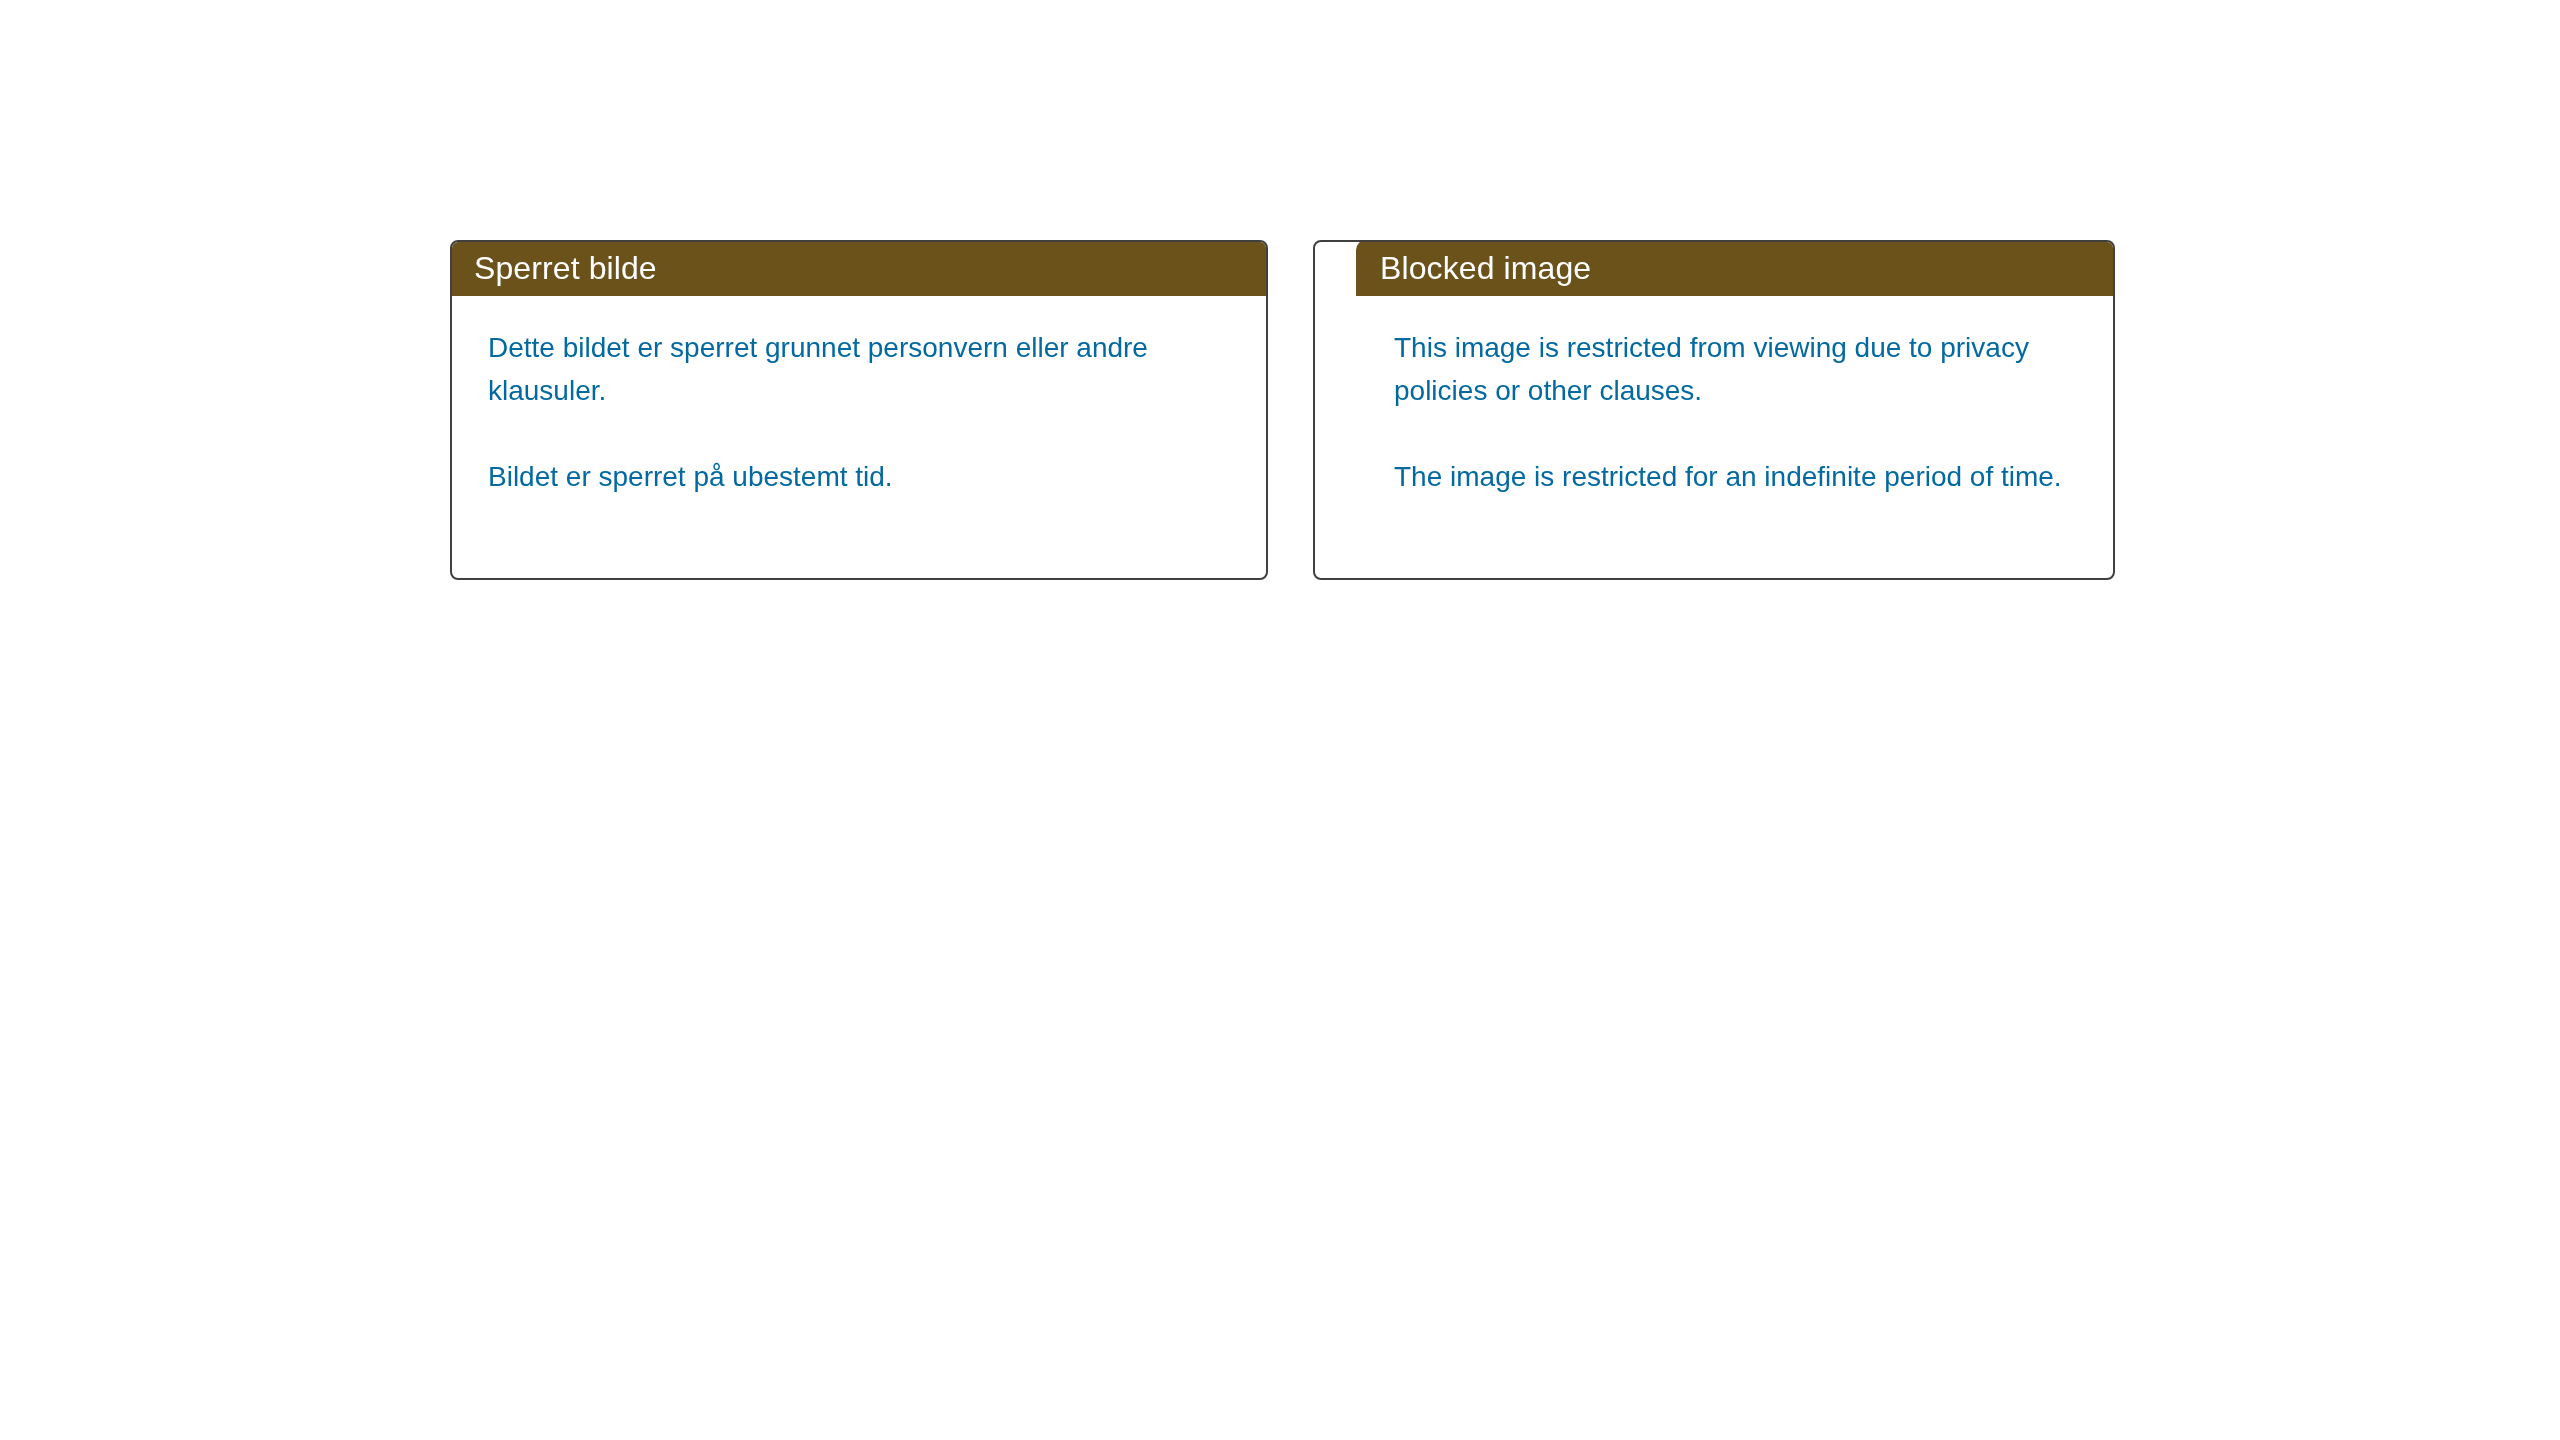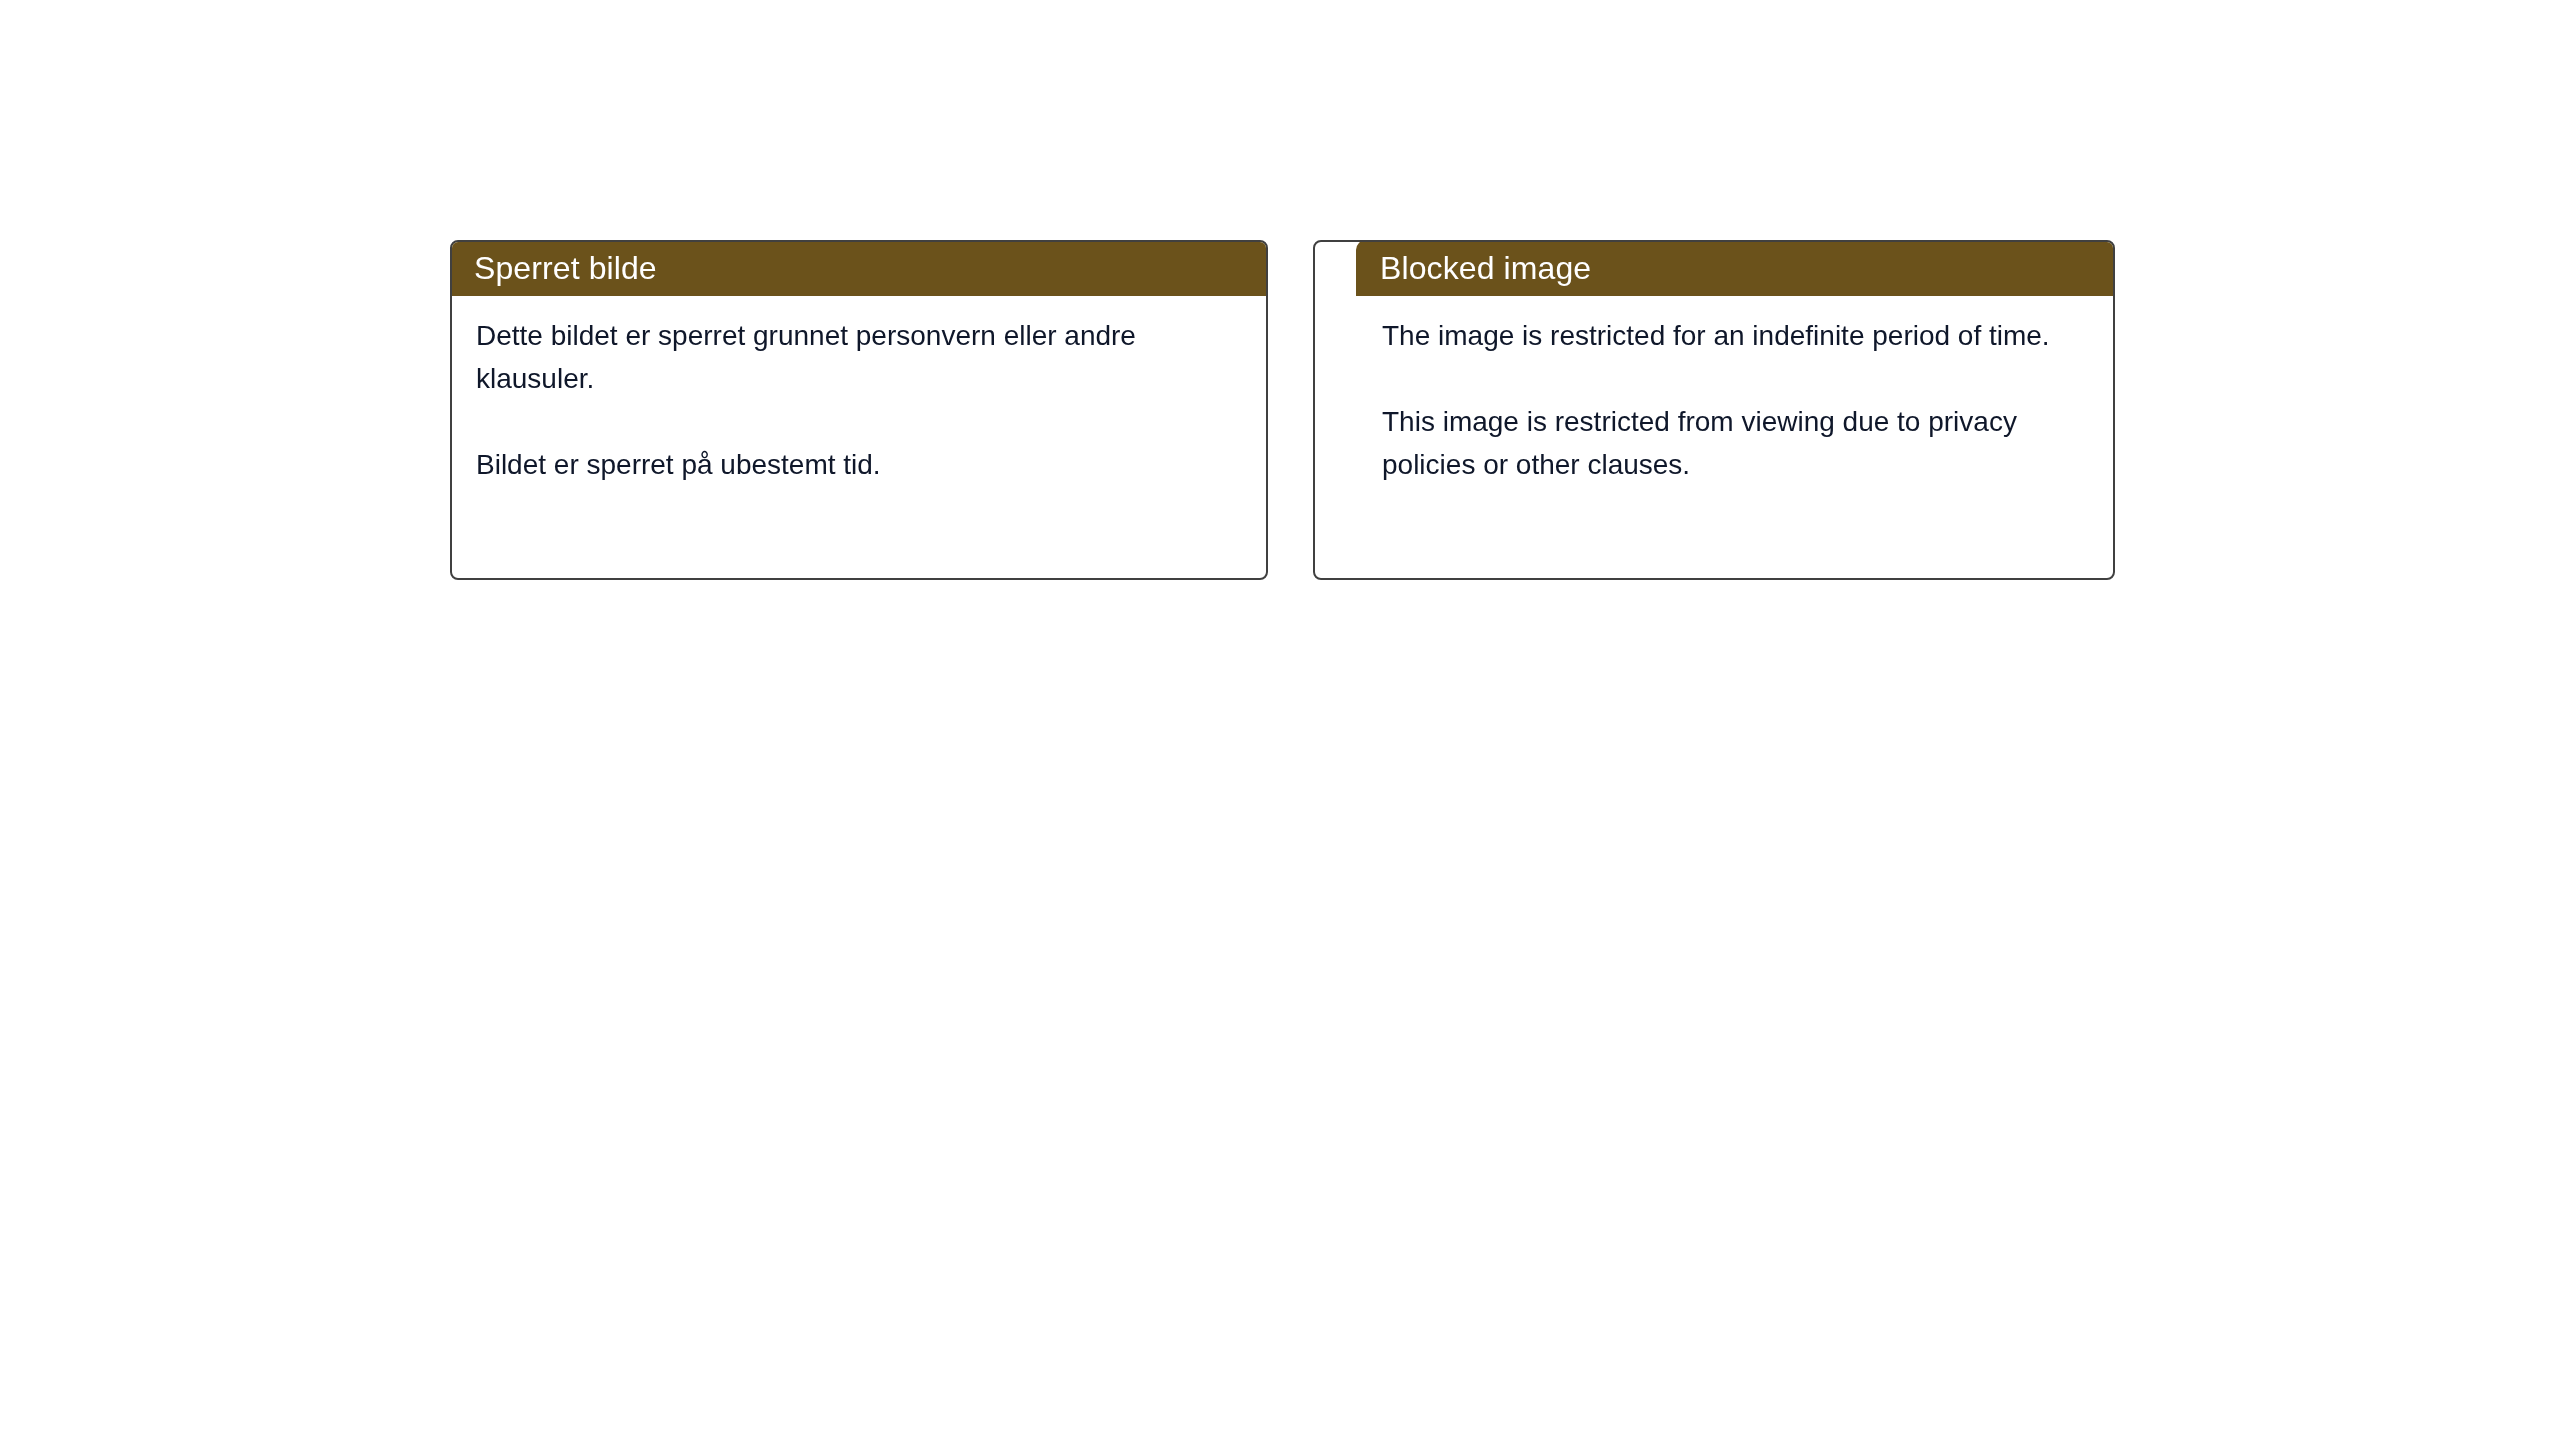--- a/index.html
+++ b/index.html
@@ -64,25 +64,25 @@
     letter-spacing: 0.1px;
     white-space: nowrap;
   }
 
   .card-body {
     padding: 18px 24px 0 24px;
     box-sizing: border-box;
   }
 
   .body-paragraph {
-    color: #0f172a;
+    color: #0369a1;
     font-size: 28px;
     font-weight: 400;
     line-height: 43px;
-    margin: 0;
+    margin: 12px;
   }
 
   .body-paragraph + .body-paragraph {
     margin-top: 43px;
   }
 </style>
 </head>
 <body>
 
 <div id="stage">
@@ -95,18 +95,18 @@
       <p class="body-paragraph">Dette bildet er sperret grunnet personvern eller andre klausuler.</p>
       <p class="body-paragraph">Bildet er sperret på ubestemt tid.</p>
     </div>
   </section>
 
   <section class="notice-card" id="card-en">
     <div class="card-header">
       <h2 class="card-title">Blocked image</h2>
     </div>
     <div class="card-body">
+      <p class="body-paragraph">This image is restricted from viewing due to privacy policies or other clauses.</p>
       <p class="body-paragraph">The image is restricted for an indefinite period of time.</p>
-      <p class="body-paragraph">This image is restricted from viewing due to privacy policies or other clauses.</p>
     </div>
   </section>
 
 </div>
 
 </body></html>

